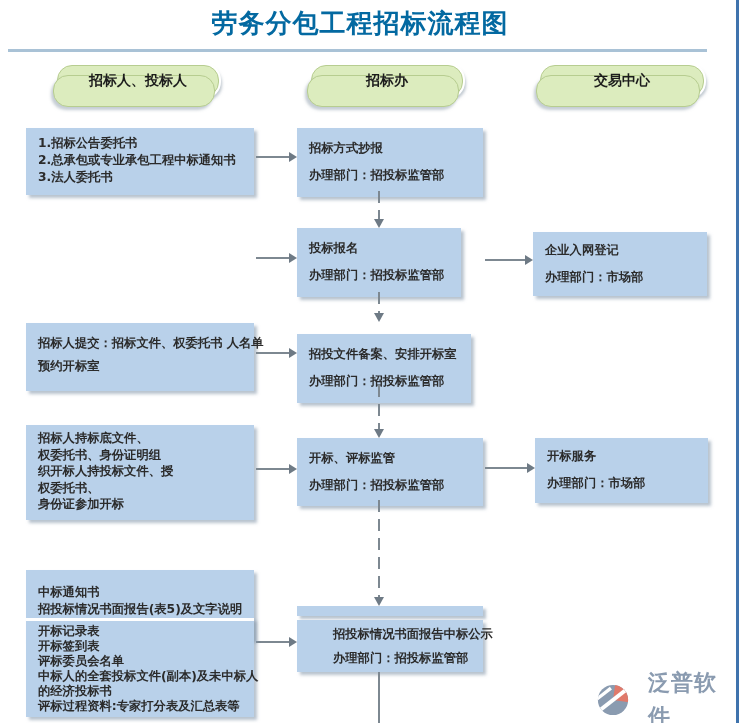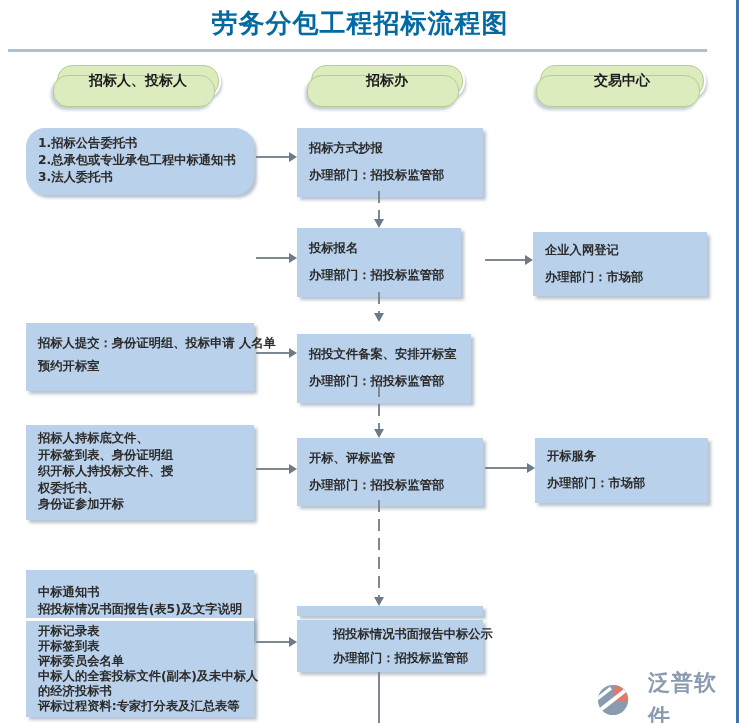--- a/index.html
+++ b/index.html
@@ -32,21 +32,21 @@
   #pill-3{left:540px;top:65px;width:162px;}
 
   
   .box{
     position:absolute;background:#b9d1ea;
     box-shadow:3px 3px 3px rgba(125,145,165,0.55);
     font-size:12.3px;font-weight:bold;color:#2b2b2b;
   }
   .box .ln{white-space:nowrap;padding-left:12px;}
   .tight .ln{line-height:17px;}
-  .tight{padding-top:7px;border-radius:19px;}
+  .tight{padding-top:7px;}
   .dept .ln{line-height:27px;}
   .dept{padding-top:8px;font-family:Liberation Mono, monospace;}
 
   #box-l1{left:26px;top:128px;width:228px;height:60px;}
   #box-l2{left:26px;top:227px;width:228px;height:62px;}
   #box-l3{left:26px;top:323px;width:228px;height:59px;padding-top:9px;}
   #box-l3 .ln{line-height:23px;}
   #box-l4{left:26px;top:425px;width:228px;height:90px;padding-top:5px;}
   #box-l4 .ln{line-height:16.5px;}
   #box-l5a{left:26px;top:570px;width:228px;height:56px;z-index:1;padding-top:14px;}
@@ -120,26 +120,26 @@
   <div class="pill" id="pill-3">
     <span>交易中心</span>
   </div>
 
   <div class="box tight" id="box-l1">
     <div class="ln">1.招标公告委托书</div>
     <div class="ln">2.总承包或专业承包工程中标通知书</div>
     <div class="ln">3.法人委托书</div>
   </div>
   <div class="box" id="box-l3">
-    <div class="ln">招标人提交：身份证明组、投标申请 人名单</div>
+    <div class="ln">招标人提交：招标文件、权委托书 人名单</div>
     <div class="ln">预约开标室</div>
   </div>
   <div class="box" id="box-l4">
     <div class="ln">招标人持标底文件、</div>
-    <div class="ln">开标签到表、身份证明组</div>
+    <div class="ln">权委托书、身份证明组</div>
     <div class="ln">织开标人持投标文件、授</div>
     <div class="ln">权委托书、</div>
     <div class="ln">身份证参加开标</div>
   </div>
   <div class="box" id="box-l5a">
     <div class="ln">中标通知书</div>
     <div class="ln">招投标情况书面报告(表5)及文字说明</div>
     <div class="ln">开标记录表</div>
   </div>
   <div class="box" id="box-l5b">

